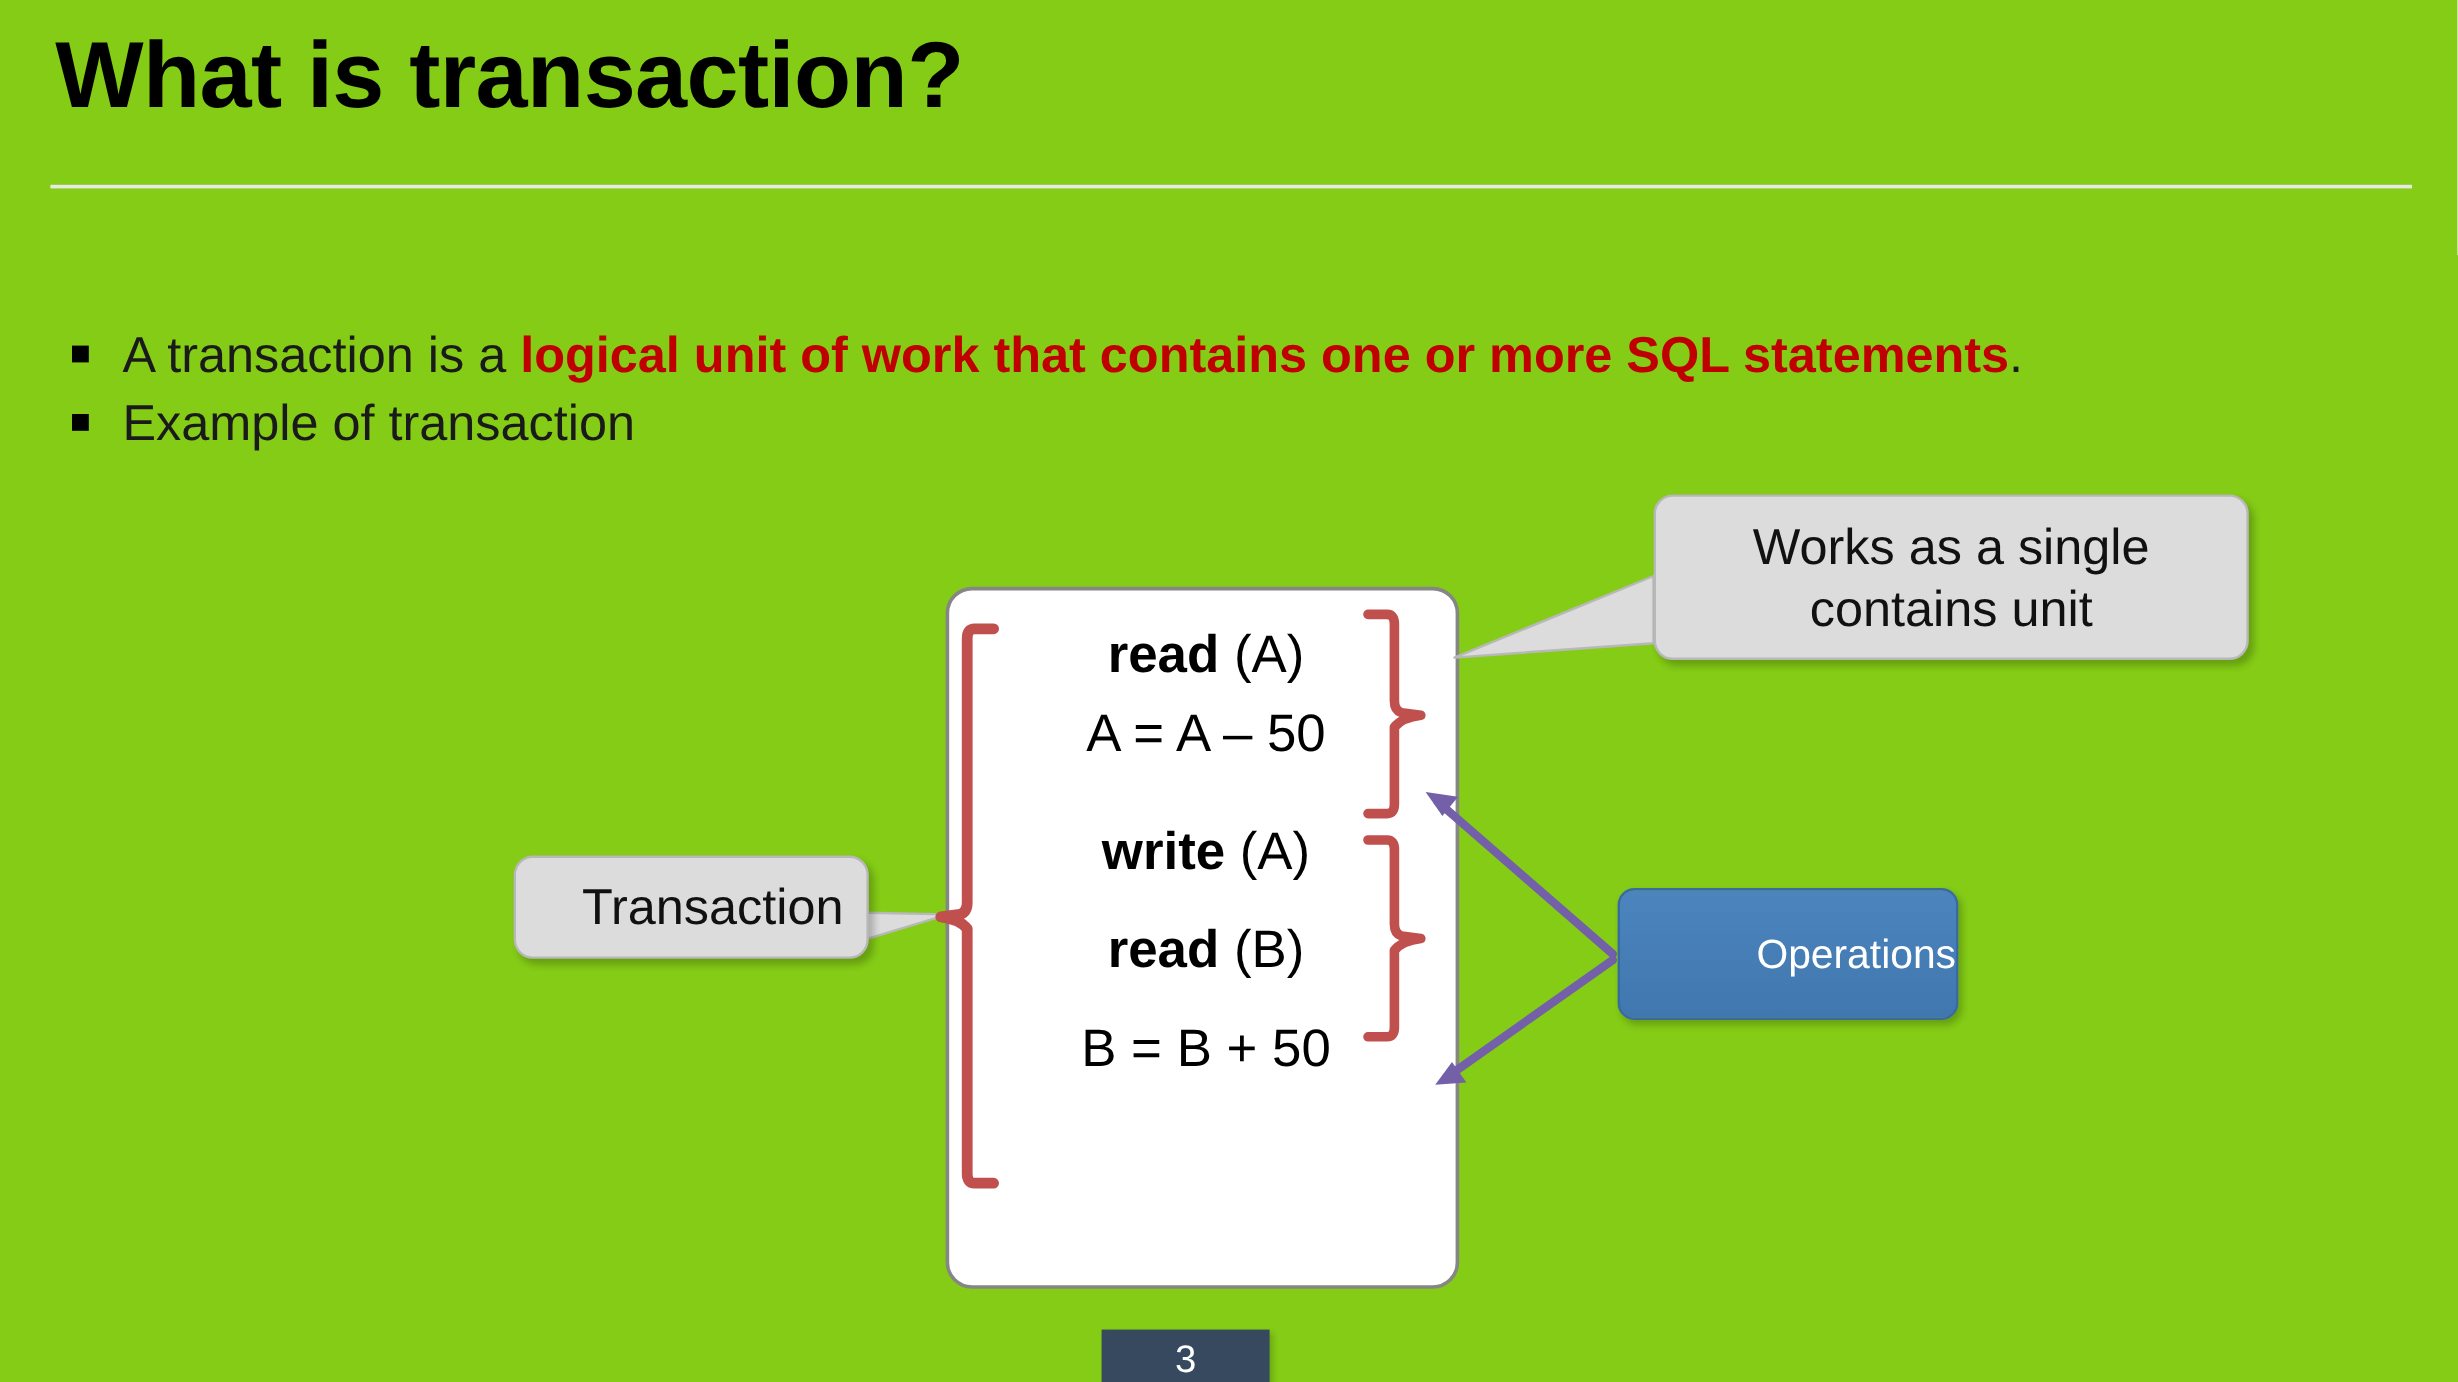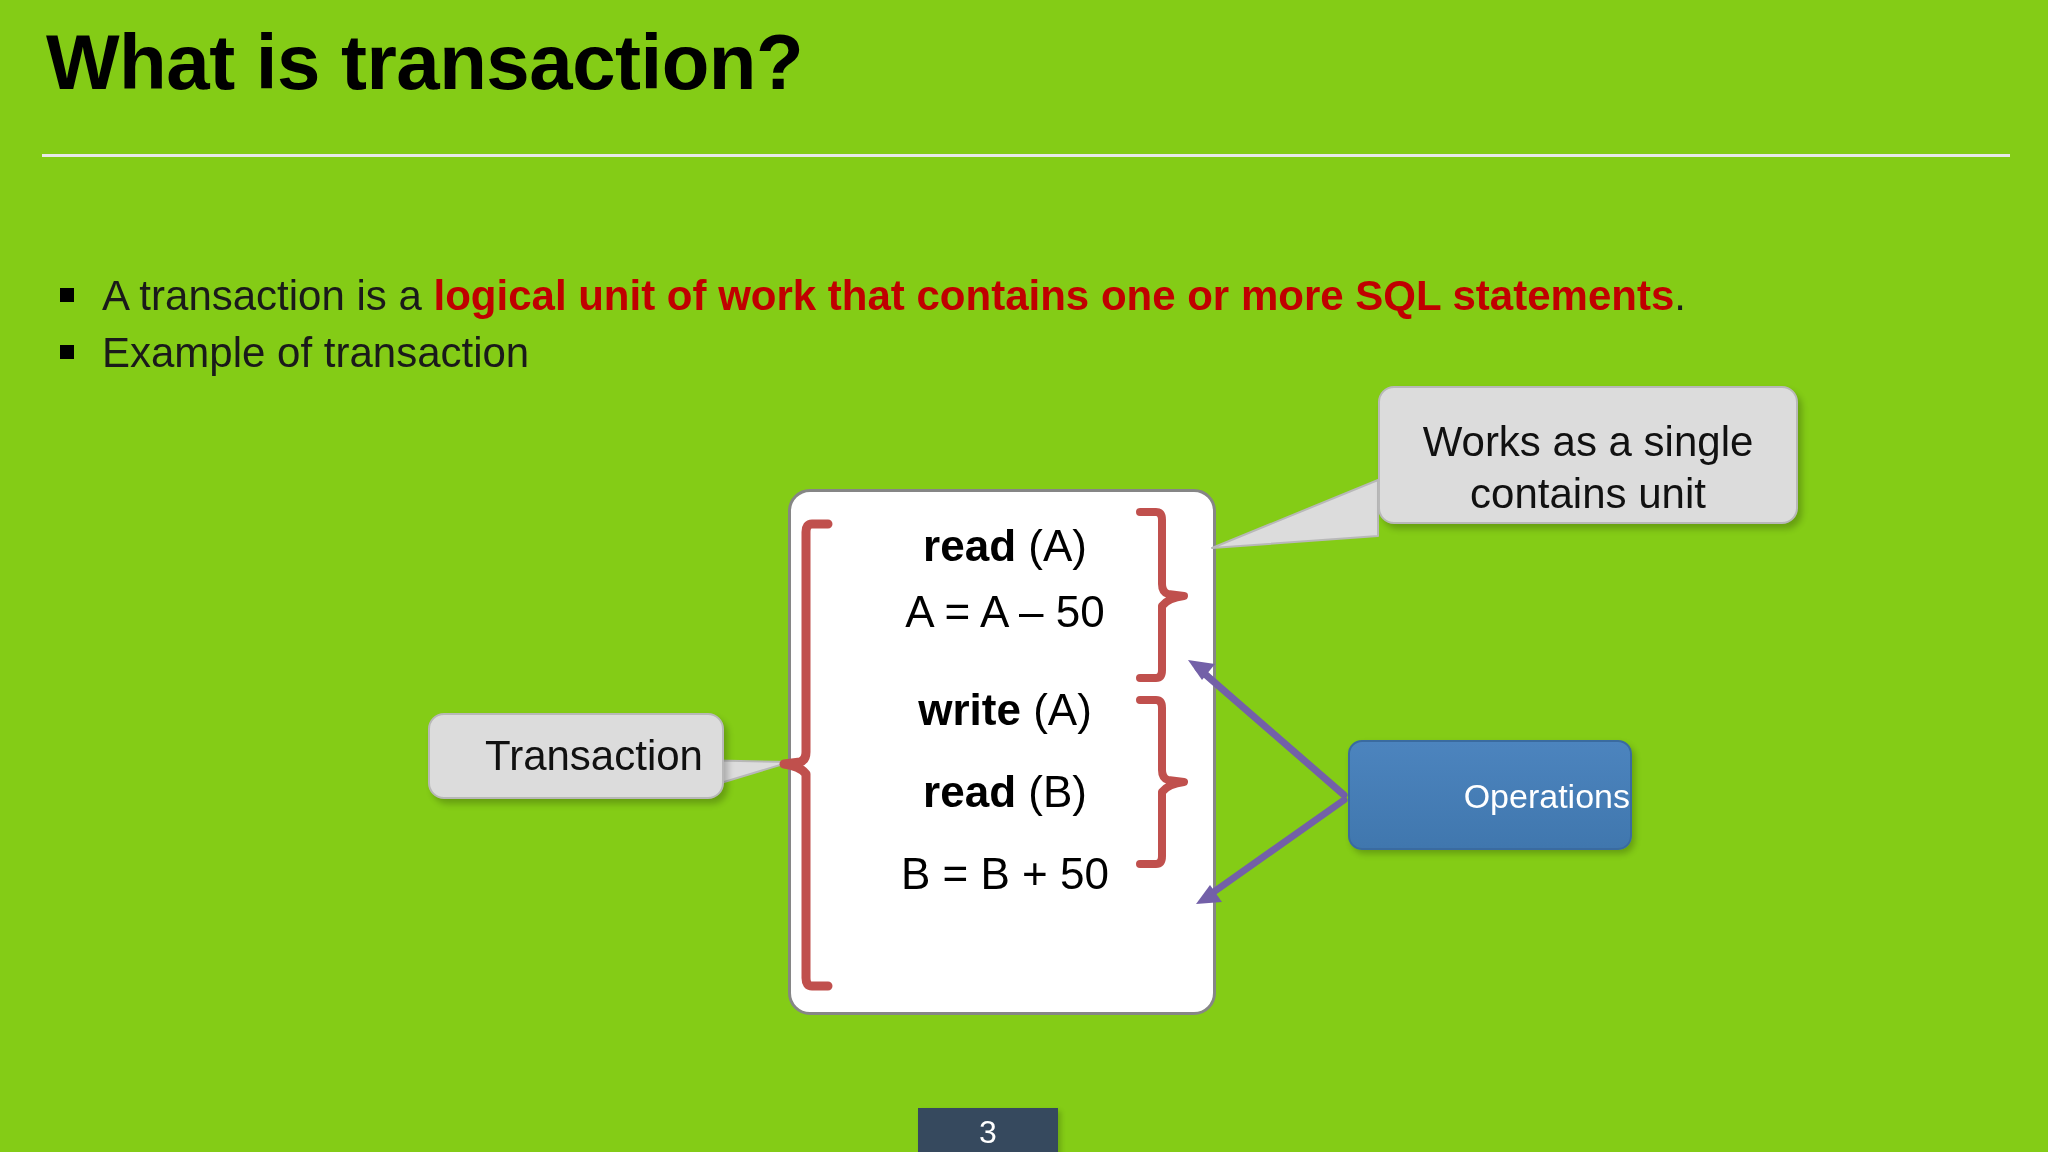--- a/index.html
+++ b/index.html
@@ -71,21 +71,21 @@
   #bullet-1 { top: 185px; }
   #bullet-2 { top: 263px; margin-top: 12px; }
   #bullet-3 { top: 332px; }
 
   
   #txn-box {
     position: absolute;
     left: 788px;
     top: 489px;
     width: 428px;
-    height: 526px;
+    height: 585px;
     border: 3px solid #868686;
     border-radius: 22px;
     background: #ffffff;
     box-sizing: border-box;
   }
   .txn-line {
     position: absolute;
     left: 0;
     width: 428px;
     text-align: center;
@@ -119,26 +119,26 @@
     background: #DCDCDC;
     border: 2px solid #b8b8b8;
     border-radius: 16px;
     color: #111111;
     text-align: center;
     box-sizing: border-box;
     box-shadow: 4px 5px 6px rgba(0,0,0,0.22);
   }
   #callout-single {
     left: 1378px;
-    top: 386px;
-    width: 420px;
+    top: 412px;
+    width: 496px;
     height: 138px;
     font-size: 42px;
     line-height: 52px;
-    padding-top: 28px;
+    padding-top: 16px;
   }
   #callout-transaction {
     left: 428px;
     top: 713px;
     width: 296px;
     height: 86px;
     font-size: 42px;
     line-height: 82px;
     padding-left: 36px;
   }

